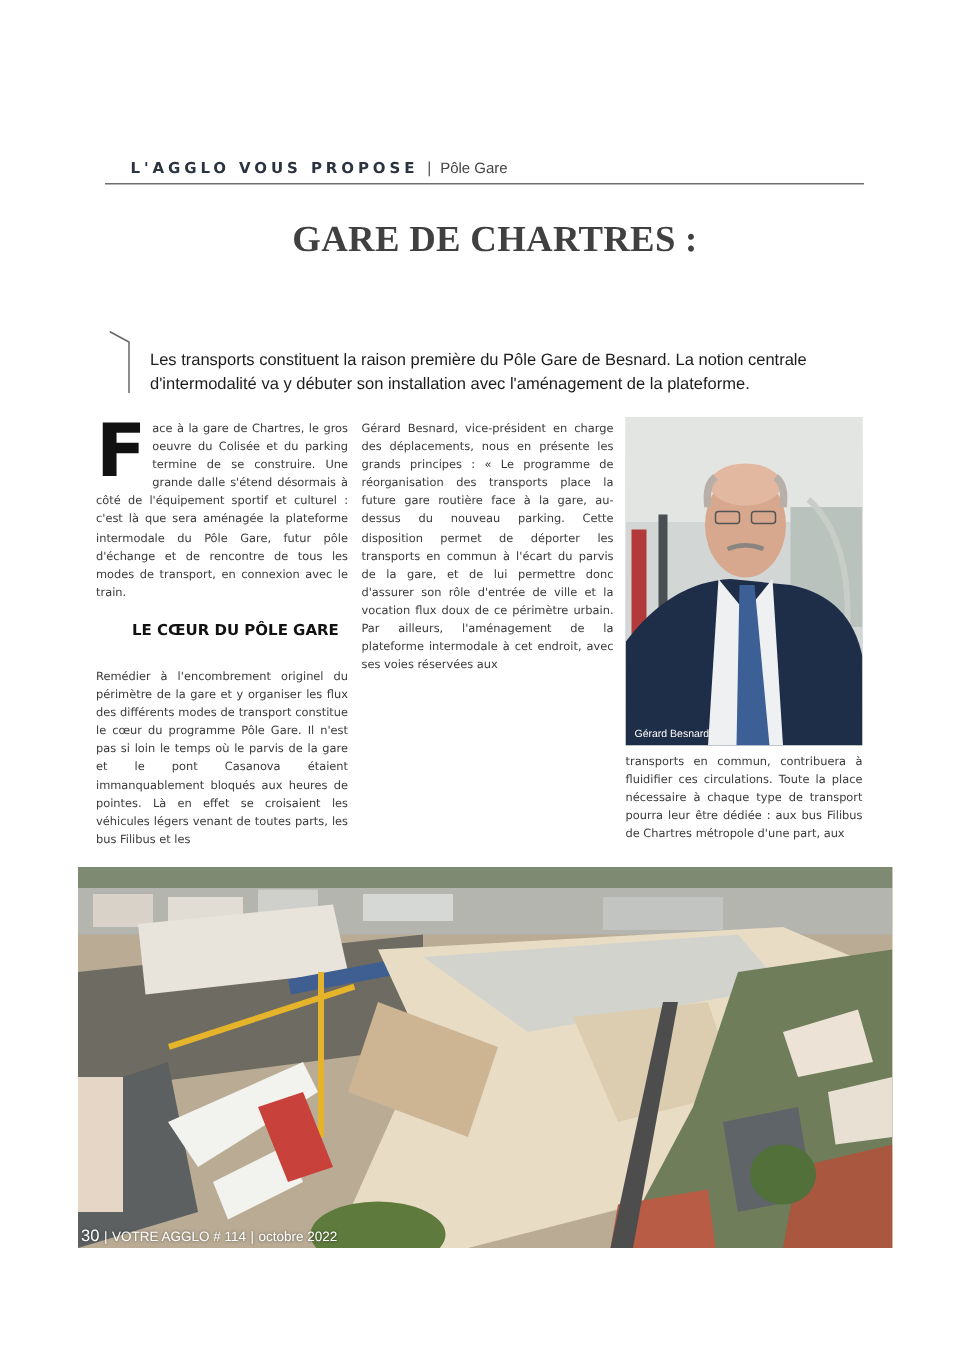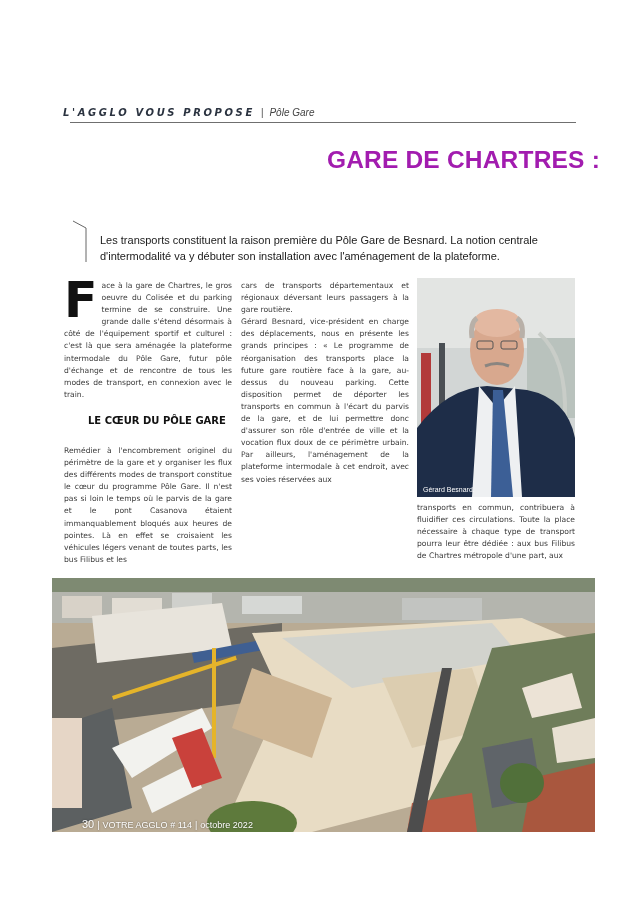--- a/index.html
+++ b/index.html
@@ -1,45 +1,45 @@
 <!DOCTYPE html>
 <html><head>
 <meta charset="utf-8">
 <style>
   * { margin: 0; padding: 0; box-sizing: border-box; }
   html, body { width: 644px; height: 912px; background: #ffffff; overflow: hidden; }
   body { position: relative; font-family: "Liberation Sans", sans-serif; color: #2a2a2a; }
 
-  .kicker { position: absolute; left: 63px; top: 106px; font-size: 10.5px; white-space: nowrap; font-style: italic; }
+  .kicker { position: absolute; left: 87px; top: 106px; font-size: 10.5px; white-space: nowrap; }
   .kicker .k-main { font-family: "DejaVu Sans", sans-serif; font-weight: bold; letter-spacing: 2.6px; color: #2b3340; font-size: 10px; }
   .kicker .k-sep { color: #555; margin: 0 3px; }
   .kicker .k-sub { color: #444; font-size: 10px; }
   .rule { position: absolute; left: 70px; top: 122px; width: 506px; height: 1px; background: #6f6f6f; }
 
-  .title { position: absolute; left: 60px; width: 540px; top: 145px; text-align: right;
-           font-family: Liberation Sans, sans-serif; font-weight: bold; font-size: 24.5px; line-height: 30px; color: #a21caf; letter-spacing: 0.2px; }
+  .title { position: absolute; left: 60px; width: 540px; top: 145px; text-align: center;
+           font-family: Liberation Serif, serif; font-weight: bold; font-size: 24.5px; line-height: 30px; color: #404040; letter-spacing: 0.2px; }
 
   .chapo-bracket { position: absolute; left: 73px; top: 220px; width: 28px; height: 42px; }
   .chapo { position: absolute; left: 100px; top: 233px; width: 460px; font-size: 11px; line-height: 15.5px; color: #1b1b1b; }
 
   .col { position: absolute; font-family: "DejaVu Sans", sans-serif; font-size: 7.6px; line-height: 12.1px; color: #3a3a3a; text-align: justify; }
   .col1 { left: 64px; top: 280px; width: 168px; }
   .col2 { left: 241px; top: 280px; width: 168px; }
   .col3 { left: 417px; top: 502px; width: 158px; }
   .italic { }
 
   .dropcap { float: left; font-family: "DejaVu Sans", sans-serif; font-weight: bold; font-size: 49px; line-height: 38px; margin: 2px 4px 0 0; color: #111; }
   .subhead { font-family: "DejaVu Sans", sans-serif; font-weight: bold; font-size: 10px; color: #111; text-align: left; margin: 14px 0 18px 24px; line-height: 12px; }
   .para { margin: 0; }
 
   .portrait { position: absolute; left: 417px; top: 278px; width: 158px; height: 219px; overflow: hidden; background: linear-gradient(180deg,#d9dcdc 0%,#c8cccb 40%,#a9b0b2 100%); }
   .portrait .caption { position: absolute; left: 6px; bottom: 4px; font-family: "Liberation Sans Narrow", "Liberation Sans", sans-serif; font-size: 7px; color: #fff; }
 
   .photo { position: absolute; left: 52px; top: 578px; width: 543px; height: 254px; overflow: hidden; background: #c9b89a; }
-  .folio { position: absolute; left: 54px; top: 818px; font-family: "Liberation Sans", sans-serif; font-size: 9px; color: #ffffff; white-space: nowrap; text-shadow: 0 0 2px rgba(0,0,0,0.5); margin-left: 28px; }
+  .folio { position: absolute; left: 54px; top: 818px; font-family: "Liberation Sans", sans-serif; font-size: 9px; color: #ffffff; white-space: nowrap; text-shadow: 0 0 2px rgba(0,0,0,0.5); }
   .folio .pg { font-size: 11px; }
   .folio .bar { margin: 0 3px; }
 </style>
 </head>
 <body>
 
 <div class="kicker">
   <span class="k-main">L'AGGLO VOUS PROPOSE</span>
   <span class="k-sep">|</span>
   <span class="k-sub">Pôle Gare</span>
@@ -56,21 +56,20 @@
 <p class="chapo">Les transports constituent la raison première du Pôle Gare de Besnard. La notion centrale d'intermodalité va y débuter son installation avec l'aménagement de la plateforme.</p>
 
 <div class="col col1">
   <span class="dropcap">F</span>
   <p class="para">ace à la gare de Chartres, le gros oeuvre du Colisée et du parking termine de se construire. Une grande dalle s'étend désormais à côté de l'équipement sportif et culturel : c'est là que sera aménagée la plateforme intermodale du Pôle Gare, futur pôle d'échange et de rencontre de tous les modes de transport, en connexion avec le train.</p>
   <h2 class="subhead">LE CŒUR DU PÔLE GARE</h2>
   <p class="para">Remédier à l'encombrement originel du périmètre de la gare et y organiser les flux des différents modes de transport constitue le cœur du programme Pôle Gare. Il n'est pas si loin le temps où le parvis de la gare et le pont Casanova étaient immanquablement bloqués aux heures de pointes. Là en effet se croisaient les véhicules légers venant de toutes parts, les bus Filibus et les</p>
 </div>
 
 <div class="col col2">
-  <p class="para">cars de transports départementaux et régionaux déversant leurs passagers à la gare routière.</p>
   <p class="para">
     <span>Gérard Besnard, vice-président en charge des déplacements, nous en présente les grands principes : </span><span class="italic">« Le programme de réorganisation des transports place la future gare routière face à la gare, au-dessus du nouveau parking. Cette disposition permet de déporter les transports en commun à l'écart du parvis de la gare, et de lui permettre donc d'assurer son rôle d'entrée de ville et la vocation flux doux de ce périmètre urbain. Par ailleurs, l'aménagement de la plateforme intermodale à cet endroit, avec ses voies réservées aux</span>
   </p>
 </div>
 
 <div class="portrait">
   <svg width="158" height="219" viewBox="0 0 158 219">
     <rect x="0" y="0" width="158" height="219" fill="#d2d6d5"></rect>
     <rect x="0" y="0" width="158" height="70" fill="#e3e5e3"></rect>
     <rect x="110" y="60" width="48" height="80" fill="#b9c2bd"></rect>

